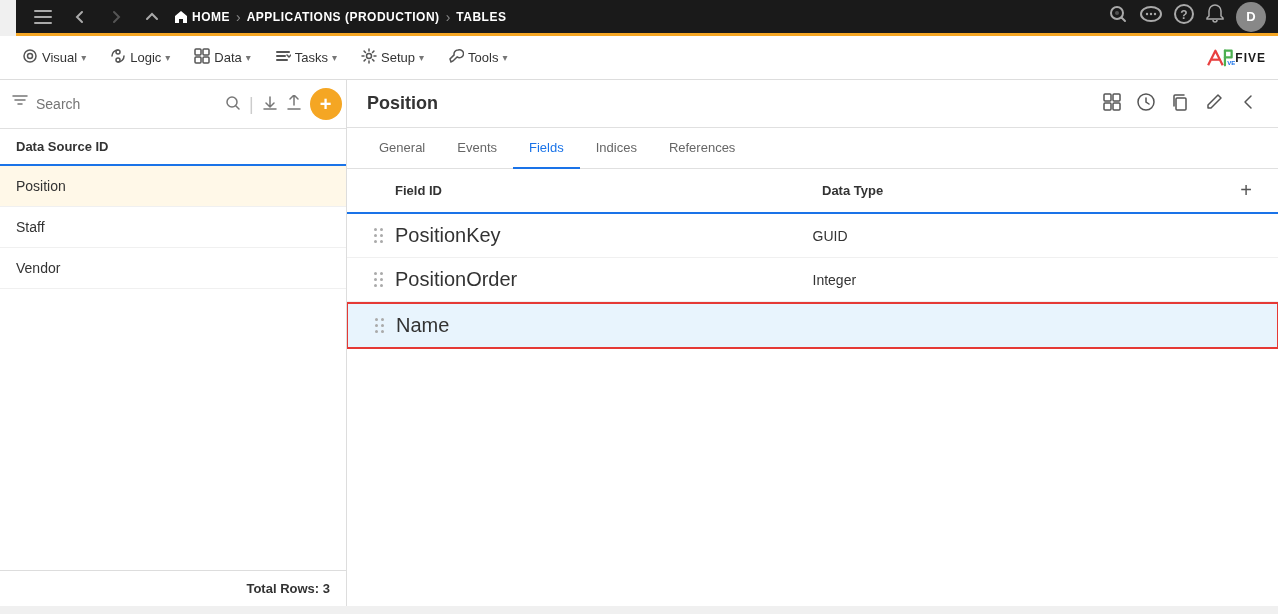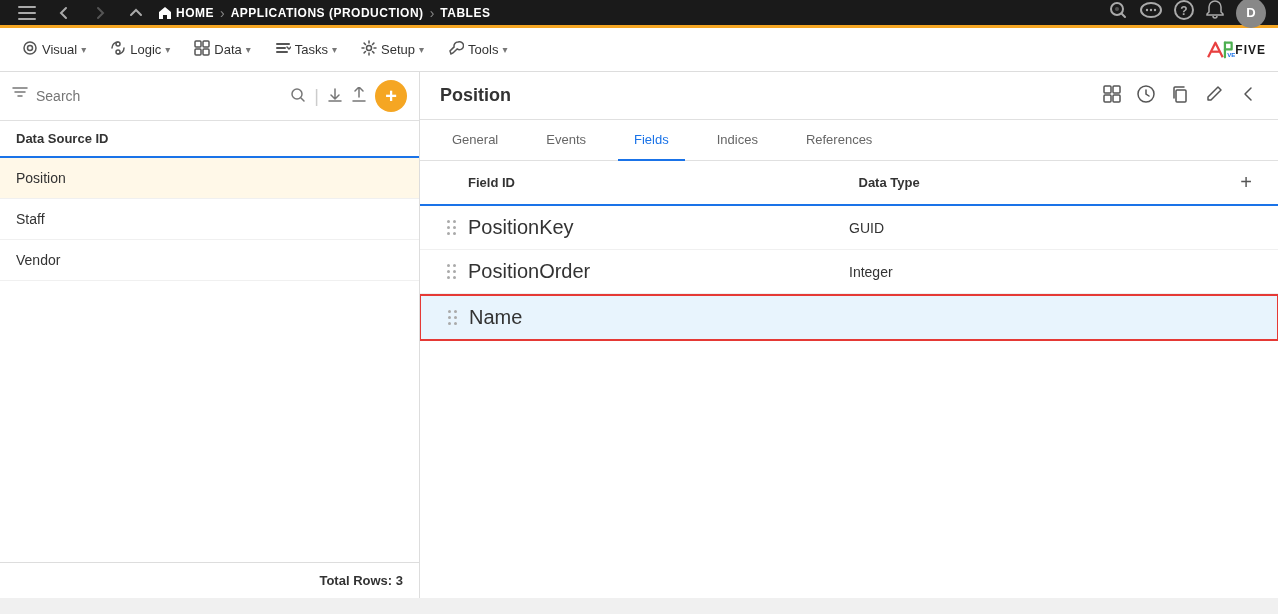--- a/index.html
+++ b/index.html
@@ -1,25 +1,26 @@
 <!DOCTYPE html>
 <html><head>
   <meta charset="utf-8">
   <style>
     * { box-sizing: border-box; margin: 0; padding: 0; }
     body { font-family: 'Segoe UI', Arial, sans-serif; font-size: 14px; background: #f0f0f0; overflow: hidden; }
 
     
     .top-nav {
       background: #1a1a1a;
-      height: 28px;
+      height: 36px;
       display: flex;
       align-items: center;
       padding: 0 12px;
       border-bottom: 3px solid #f5a623;
+      margin-left: 16px;
     }
     .top-nav-left {
       display: flex;
       align-items: center;
       gap: 8px;
       flex: 1;
     }
     .nav-icon-btn {
       color: #aaa;
       background: none;
@@ -113,21 +114,21 @@
     }
 
     
     .main-layout {
       display: flex;
       height: calc(614px - 44px - 44px);
     }
 
     
     .sidebar {
-      width: 420px;
+      width: 347px;
       background: #fff;
       border-right: 1px solid #ddd;
       display: flex;
       flex-direction: column;
     }
     .sidebar-toolbar {
       display: flex;
       align-items: center;
       padding: 8px 12px;
       border-bottom: 1px solid #e0e0e0;
@@ -217,21 +218,20 @@
       gap: 14px;
     }
 
     
     .tabs-bar {
       background: #fff;
       display: flex;
       align-items: flex-end;
       border-bottom: 1px solid #e0e0e0;
       padding: 0 16px;
-      gap: 16px;
     }
     .tab {
       padding: 12px 16px;
       font-size: 13px;
       color: #666;
       cursor: pointer;
       border-bottom: 2px solid transparent;
       margin-bottom: -1px;
     }
     .tab.active {

